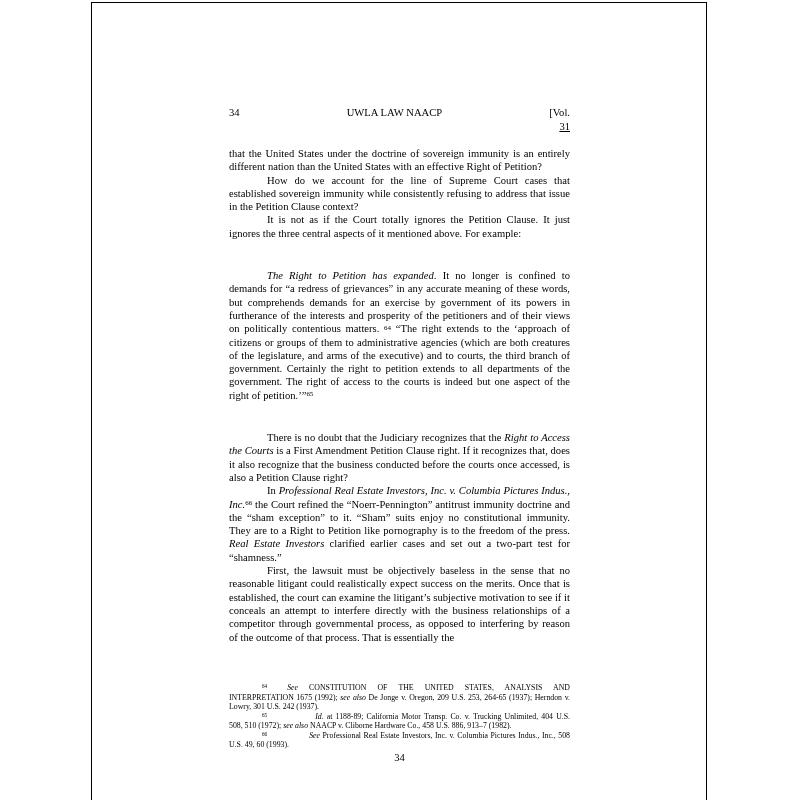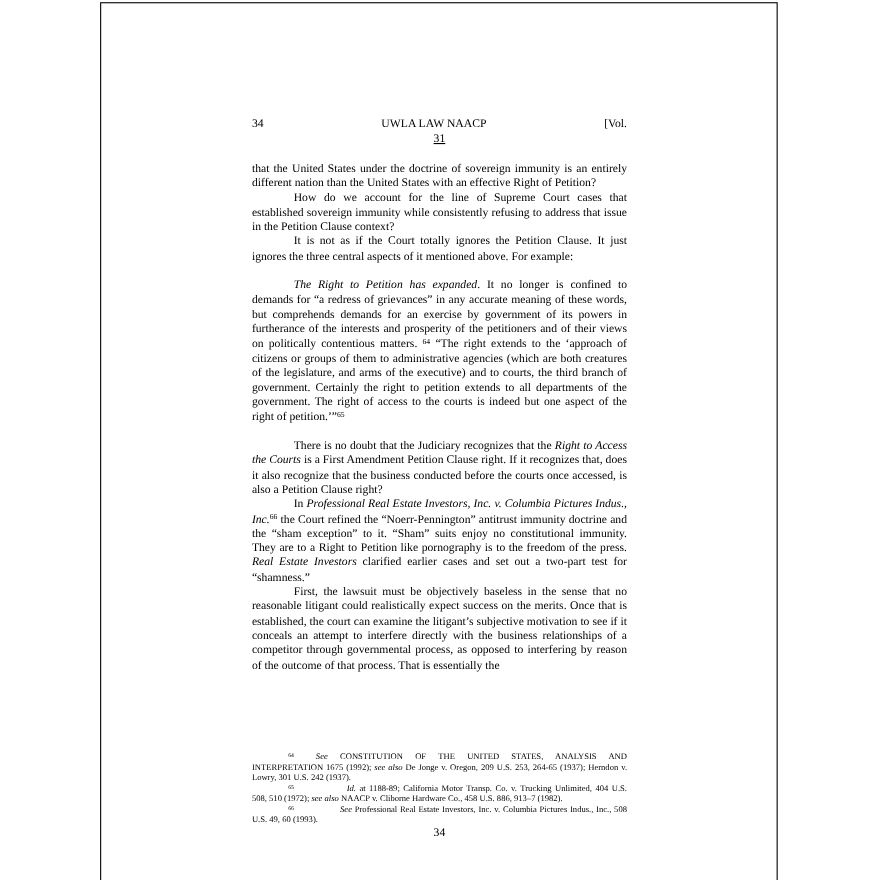--- a/index.html
+++ b/index.html
@@ -29,35 +29,35 @@
     top: 103px;
     width: 341px;
     font-size: 10.6px;
     line-height: 13.5px;
   }
   .running-header .line1 {
     display: flex;
     justify-content: space-between;
   }
   .running-header .line2 {
-    text-align: center;
+    text-align: right;
     text-decoration: underline;
   }
   .body-text {
     position: absolute;
     left: 137px;
     top: 144px;
     width: 341px;
     font-size: 10.6px;
     line-height: 13.3px;
     text-align: justify;
   }
   .para { margin: 0; }
   .para.indent { text-indent: 38px; }
-  .para.space-before { margin-top: 13px; }
+  .para.space-before { margin-top: 29px; }
   .it { font-style: italic; }
   .sup {
     font-size: 66%;
     line-height: 0;
     position: relative;
     top: -0.38em;
   }
   .gap { display: inline-block; }
   .footnotes {
     position: absolute;

